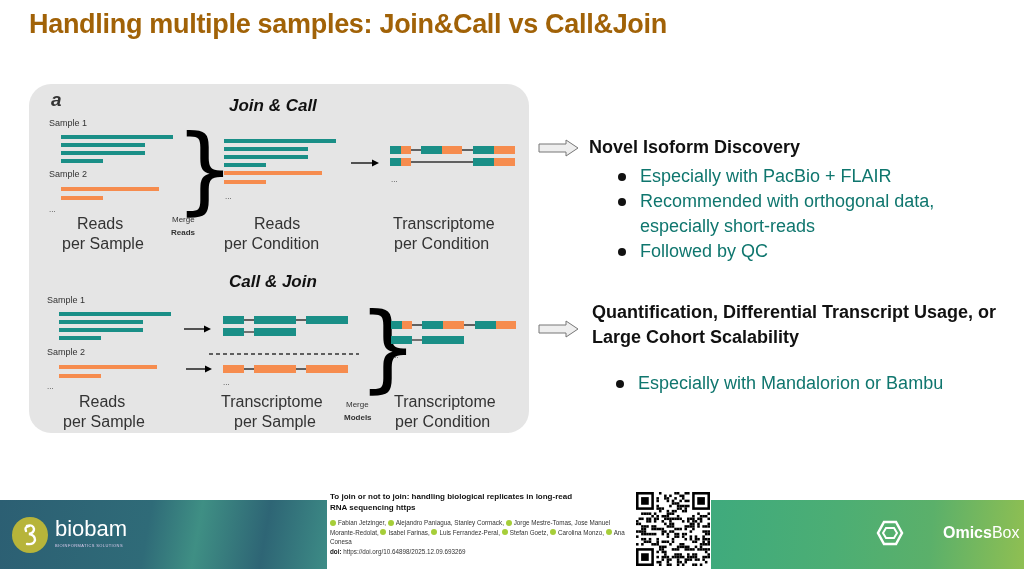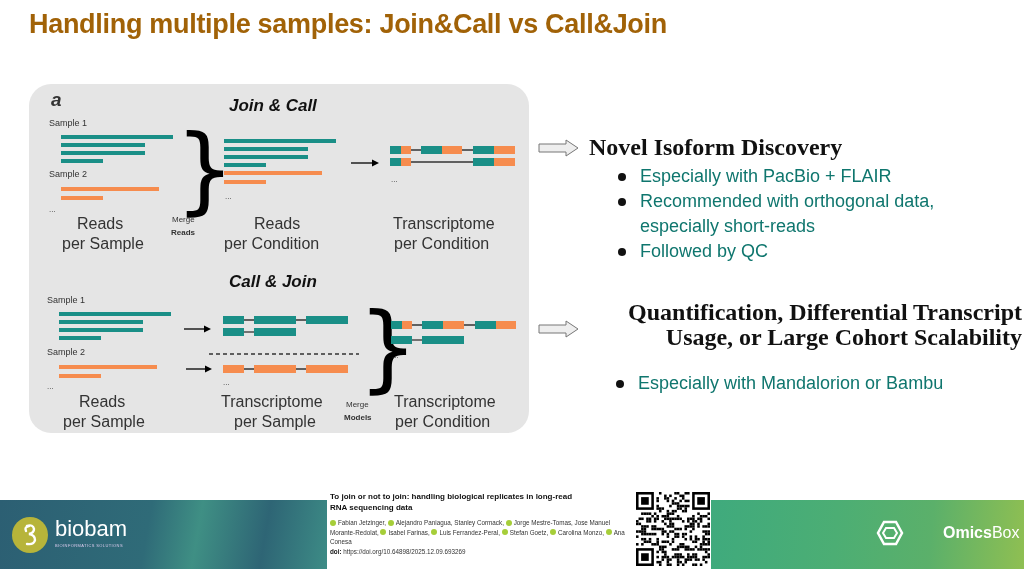--- a/index.html
+++ b/index.html
@@ -5,21 +5,21 @@
   * { box-sizing: border-box; margin: 0; padding: 0; }
   html, body { width: 1024px; height: 569px; overflow: hidden; background: #ffffff; }
   body { position: relative; font-family: "Liberation Sans", sans-serif; color: #111; }
 
   .title { position: absolute; left: 29px; top: 9px; font-family: "Liberation Sans", sans-serif; font-weight: bold; font-size: 27px; color: #a16207; letter-spacing: -0.3px; }
 
   .panel { position: absolute; left: 29px; top: 84px; width: 500px; height: 349px; background: #e5e5e5; border-radius: 22px; }
   .panel svg { position: absolute; left: 0; top: 0; }
   .lbl { font-family: "Liberation Sans", sans-serif; fill: #333; }
   .arrow-icon { position: absolute; }
-  .heading { position: absolute; font-family: Liberation Serif, serif; font-weight: bold; font-size: 24px; color: #111; line-height: 25px; text-align: right; }
+  .heading { position: absolute; font-family: Liberation Sans, sans-serif; font-weight: bold; font-size: 18px; color: #111; line-height: 25px; }
   .bullets { position: absolute; list-style: none; font-size: 18px; color: #0f766e; line-height: 25px; }
   .bullets li { position: relative; padding-left: 26px; }
   .bullets li::before { content: ""; position: absolute; left: 4px; top: 9px; width: 8px; height: 8px; border-radius: 50%; background: #111; }
 
   .footer-left { position: absolute; left: 0; top: 500px; width: 327px; height: 69px; background: linear-gradient(100deg, #2c5f73 0%, #2f6b78 45%, #3f8f84 60%, #2e6575 80%, #3d8c86 100%); }
   .biobam-logo { position: absolute; left: 12px; top: 17px; width: 36px; height: 36px; border-radius: 50%; background: #b7b43a; }
   .biobam-name { position: absolute; left: 55px; top: 16px; font-size: 22px; color: #fff; font-family: "Liberation Sans", sans-serif; }
   .biobam-sub { position: absolute; left: 55px; top: 43px; font-size: 4px; color: #dce; letter-spacing: 0.4px; font-family: "Liberation Sans", sans-serif; }
 
   .paper { position: absolute; left: 330px; top: 491px; width: 300px; font-family: "Liberation Sans", sans-serif; }
@@ -208,21 +208,21 @@
     <svg width="36" height="36" viewBox="0 0 36 36">
       <path d="M15 9 q6 -2 7 3 q0 4 -5 5 q6 1 6 6 q-1 5 -8 4" fill="none" stroke="#fff" stroke-width="2.4" stroke-linecap="round"></path>
       <path d="M17 9 q-5 1 -3 5" fill="none" stroke="#fff" stroke-width="2.4" stroke-linecap="round"></path>
     </svg>
   </div>
   <div class="biobam-name">biobam</div>
   <div class="biobam-sub">BIOINFORMATICS SOLUTIONS</div>
 </div>
 
 <div class="paper">
-  <div class="paper-title">To join or not to join: handling biological replicates in long-read RNA sequencing data</div>
+  <div class="paper-title">To join or not to join: handling biological replicates in long-read RNA sequencing https</div>
   <div class="paper-authors">
     <span class="orcid"></span><span>Fabian Jetzinger,</span>
     <span class="orcid"></span><span>Alejandro Paniagua, Stanley Cormack,</span>
     <span class="orcid"></span><span>Jorge Mestre-Tomas, Jose Manuel Morante-Redolat,</span>
     <span class="orcid"></span><span>Isabel Farinas,</span>
     <span class="orcid"></span><span>Luis Ferrandez-Peral,</span>
     <span class="orcid"></span><span>Stefan Goetz,</span>
     <span class="orcid"></span><span>Carolina Monzo,</span>
     <span class="orcid"></span><span>Ana Conesa</span>
   </div>

